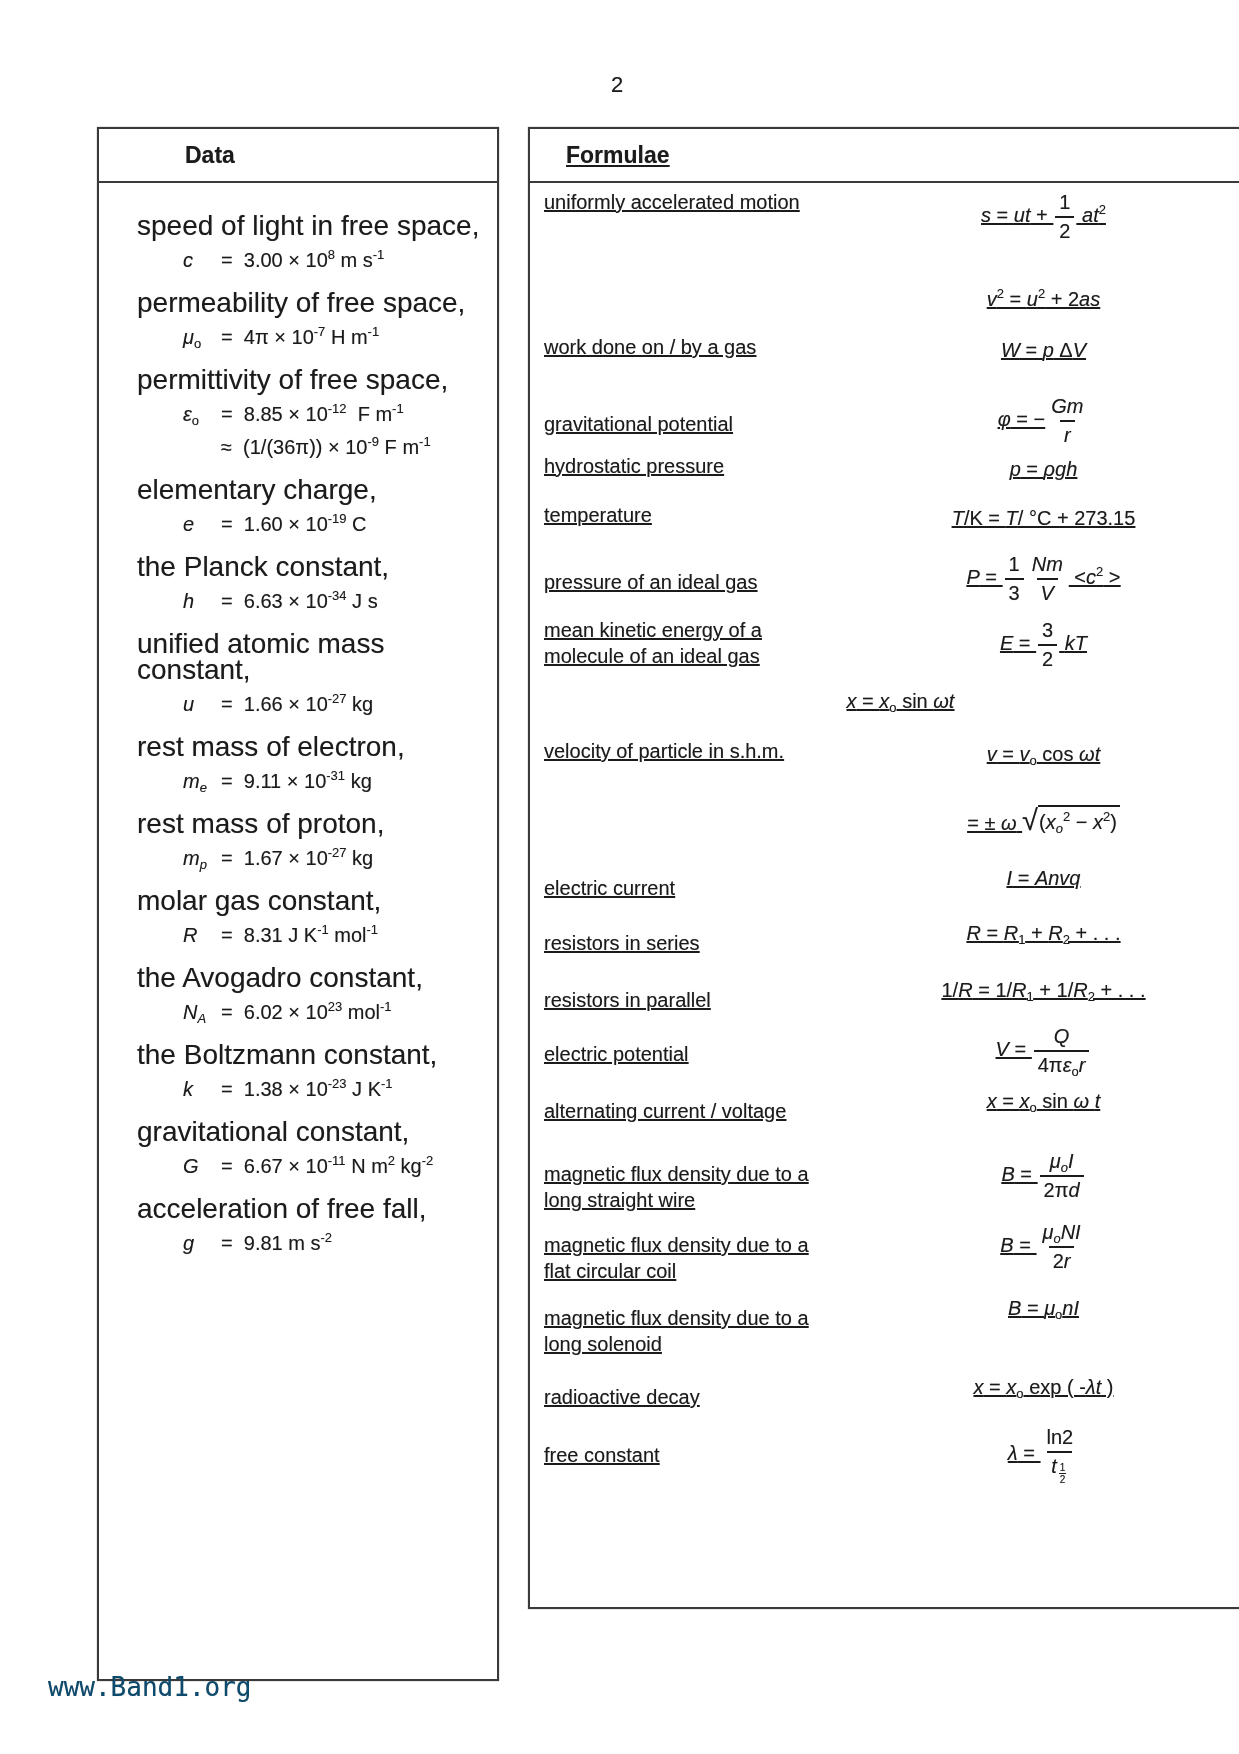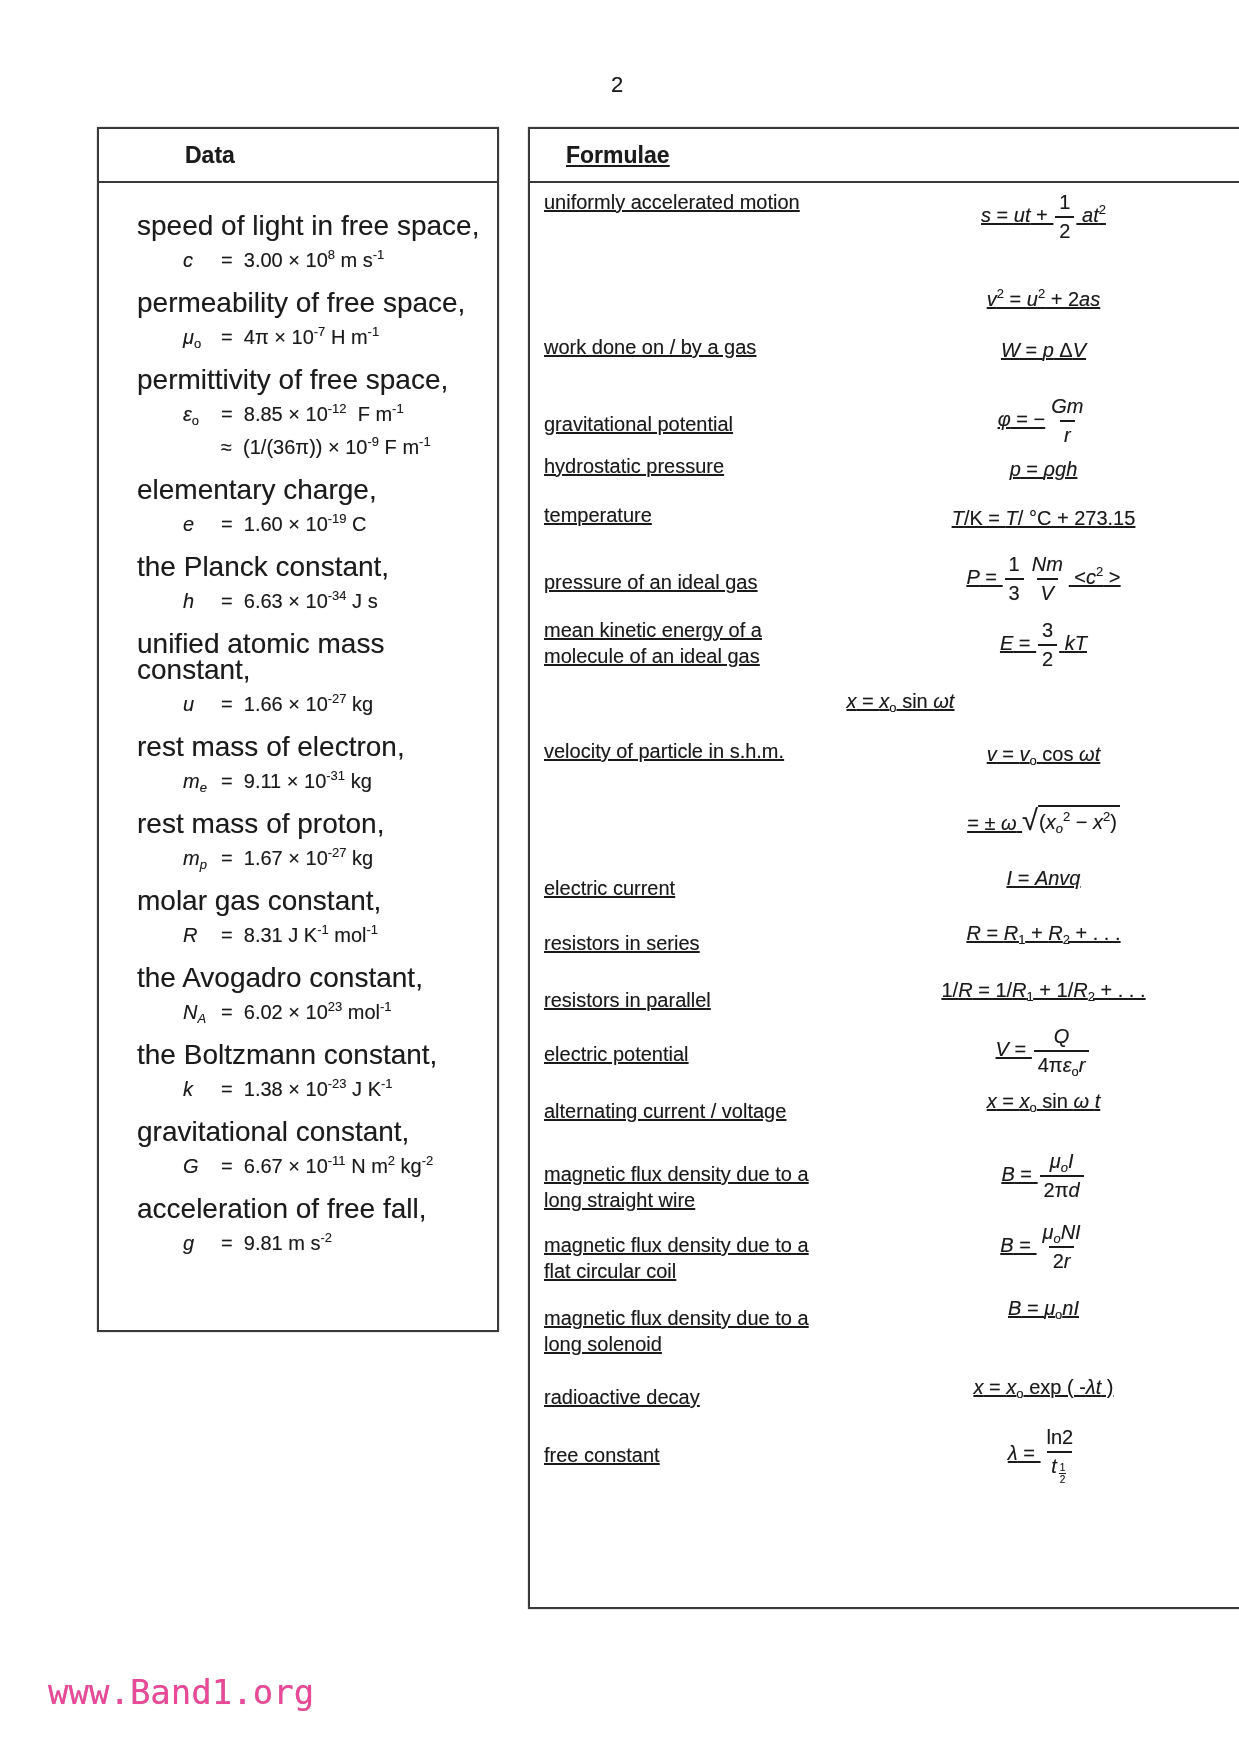--- a/index.html
+++ b/index.html
@@ -6,21 +6,21 @@
   .page{
     position:relative;width:1239px;height:1754px;background:#fff;
     font-family:"Liberation Sans",sans-serif;color:#1b1b1b;
     text-shadow:0 0 0.7px rgba(40,40,40,0.45);
     overflow:hidden;
   }
   .page-number{position:absolute;top:72px;left:611px;font-size:22px;}
   .box{position:absolute;border:2px solid #3a3a3a;box-sizing:border-box;background:#fff;box-shadow:0 0 1px #777;}
   .box-header{height:52px;border-bottom:2px solid #3a3a3a;display:flex;align-items:center;}
   .box-title{margin:0;font-size:23px;font-weight:bold;}
-  .data-box{left:97px;top:127px;width:402px;height:1205px;}
+  .data-box{left:97px;top:127px;width:402px;height:1554px;}
   .data-box .box-title{margin-left:86px;}
   .formulae-box{left:528px;top:127px;width:755px;height:1482px;text-decoration:underline;}
   .formulae-box .box-title{margin-left:36px;}
 
   .data-body{padding:30px 8px 0 38px;}
   .d-entry{margin-bottom:13px;}
   .d-label{font-size:28px;line-height:26px;}
   .d-val{margin-left:46px;margin-top:5px;font-size:20px;line-height:33px;white-space:pre;}
   .d-val2{margin-left:84px;margin-top:0;}
 
@@ -40,21 +40,21 @@
   sub .m-frac .m-num,sub .m-frac .m-den{font-size:10px;line-height:11px;padding:0 1px;}
   sub .m-frac .m-den{border-top:1px solid #1b1b1b;}
   .m-frac{display:inline-flex;flex-direction:column;align-items:center;vertical-align:middle;margin:0 2px;}
   .m-frac .m-num{display:block;font-size:20px;line-height:27px;padding:0 4px;}
   .m-frac .m-den{display:block;font-size:20px;line-height:27px;padding:0 4px;border-top:2px solid #1b1b1b;}
   .m-sqrt{display:inline-flex;align-items:flex-start;}
   .m-rad{font-size:29px;line-height:30px;font-style:normal;}
   .m-vinc{border-top:2px solid #1b1b1b;line-height:29px;padding:1px 3px 0 1px;text-align:right;}
   .m-sym{display:inline-block;min-width:38px;}
 
-  .site-footer{position:absolute;left:48px;top:1672px;font-family:"DejaVu Sans Mono",monospace;font-size:34px;color:#ec4899;}
+  .site-footer{position:absolute;left:48px;top:1672px;font-family:"DejaVu Sans Mono",monospace;font-size:26px;color:#0c4a6e;}
 </style>
 </head>
 <body>
 
 <div class="page">
 
   <div class="page-number">2</div>
 
   <section class="box data-box">
     <div class="box-header">

